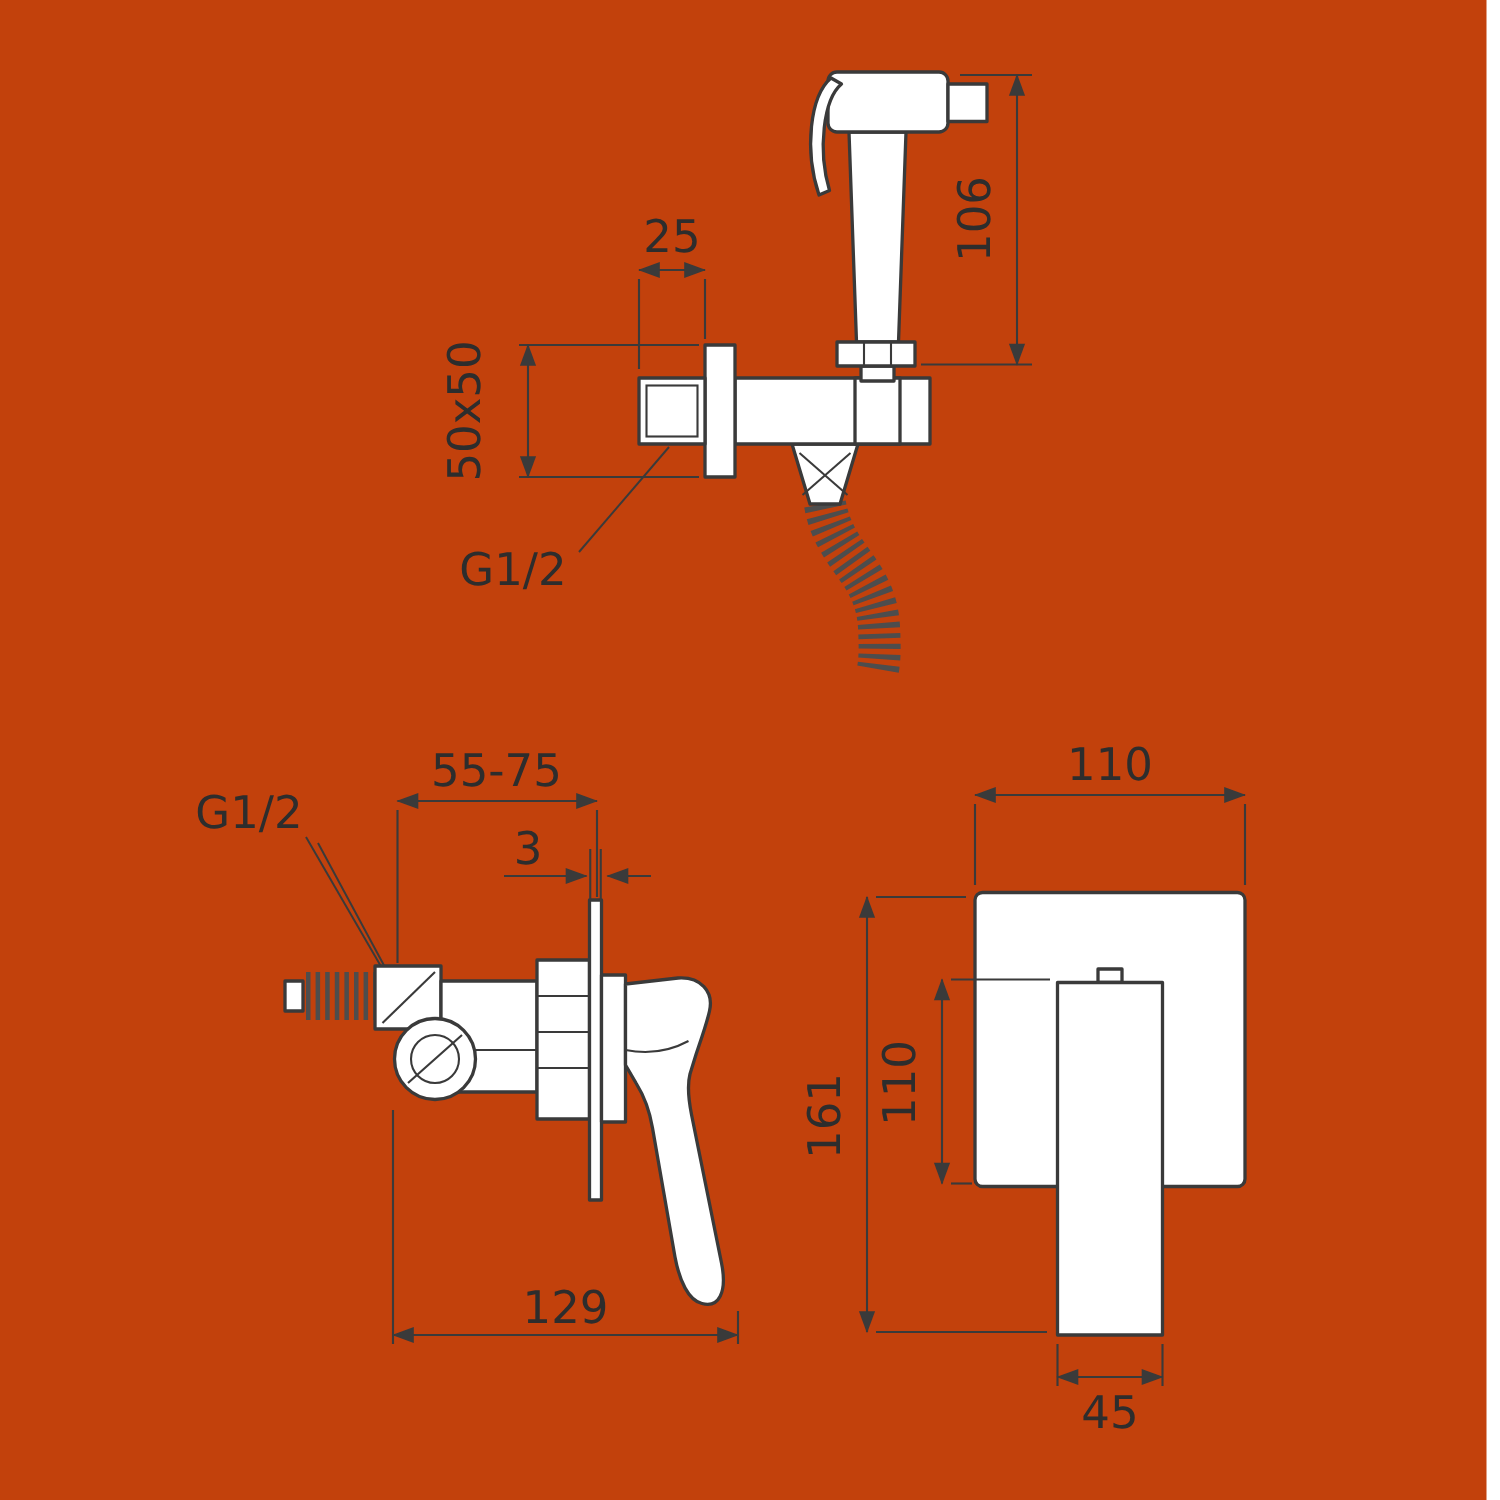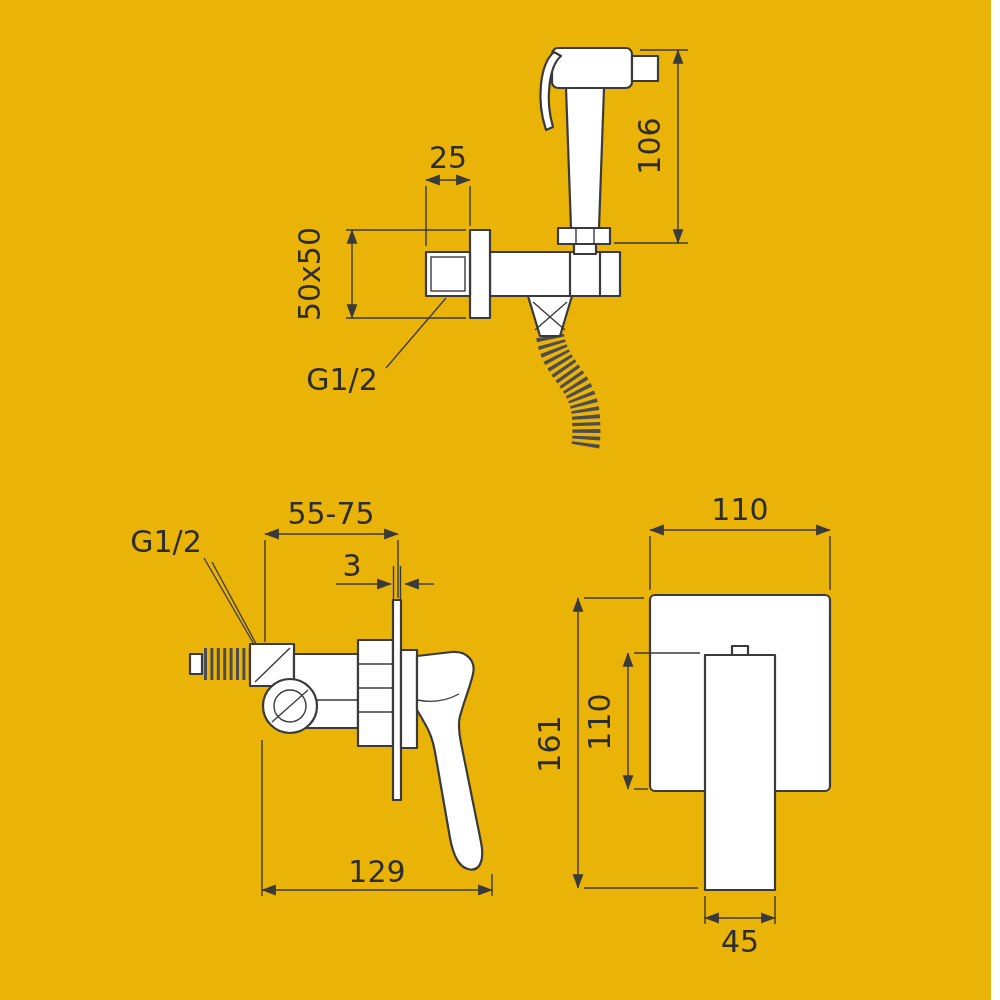--- a/index.html
+++ b/index.html
@@ -1,17 +1,17 @@
 <!DOCTYPE html>
 <html><head>
 <meta charset="utf-8">
 <style>
   html,body{margin:0;padding:0;background:#ffffff;}
   body{width:1000px;height:1000px;font-family:"DejaVu Sans",sans-serif;}
-  #stage{width:991px;height:1000px;position:relative;background:#eab308;}
+  #stage{width:991px;height:1000px;position:relative;background:#c2410c;}
   .solidpart{fill:#ffffff;stroke:#3a3a3a;stroke-width:2.2;stroke-linejoin:round;}
   .detail{fill:none;stroke:#3a3a3a;stroke-width:1.4;}
   .dim{fill:none;stroke:#3a3a3a;stroke-width:1.4;}
   .leader{fill:none;stroke:#3a3a3a;stroke-width:1.3;}
   .lbl{font-family:"DejaVu Sans",sans-serif;font-size:30px;fill:#2d2d2d;text-anchor:middle;}
   .hose{fill:none;stroke:#4d4d4d;stroke-width:28;stroke-dasharray:3.2 3.6;}
   .thread{fill:none;stroke:#4d4d4d;stroke-width:32;stroke-dasharray:3 3.4;}
 </style>
 </head>
 <body>

